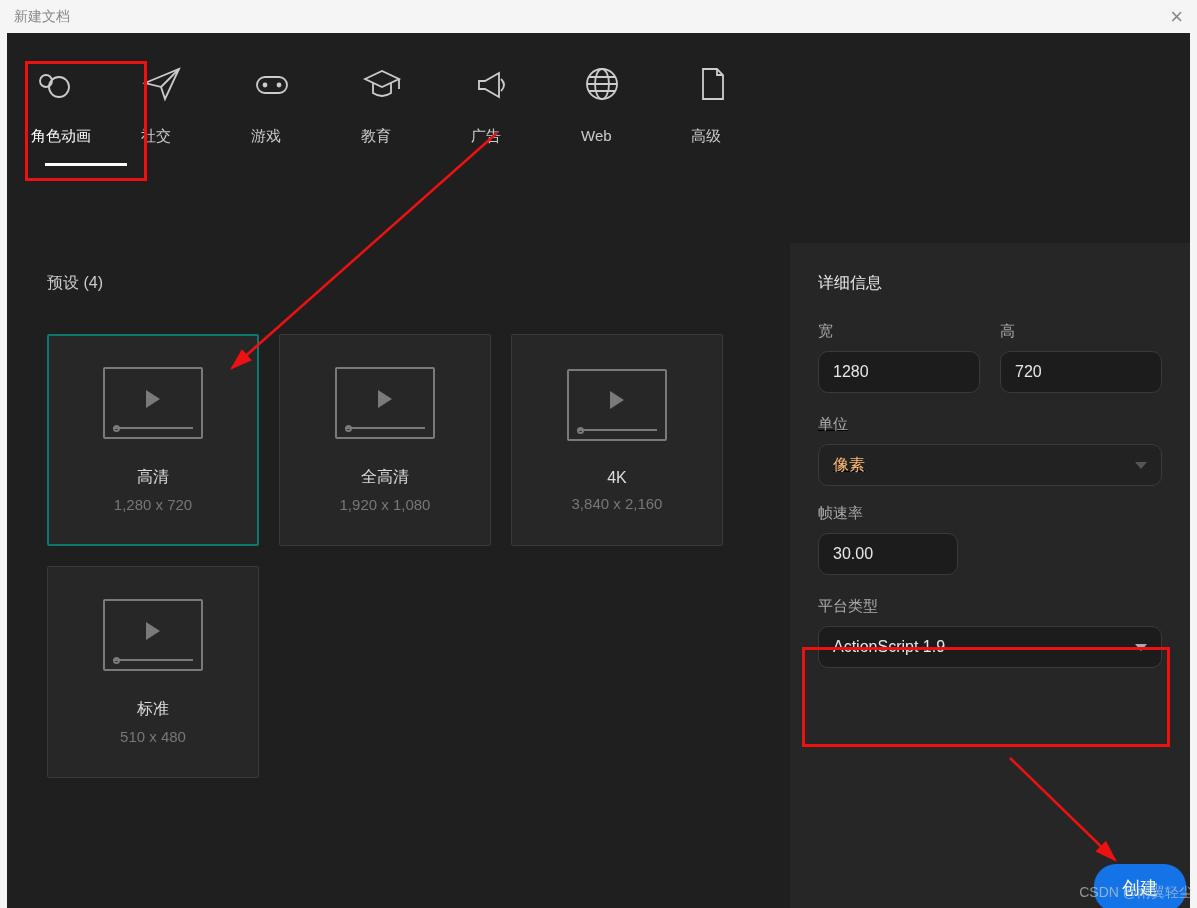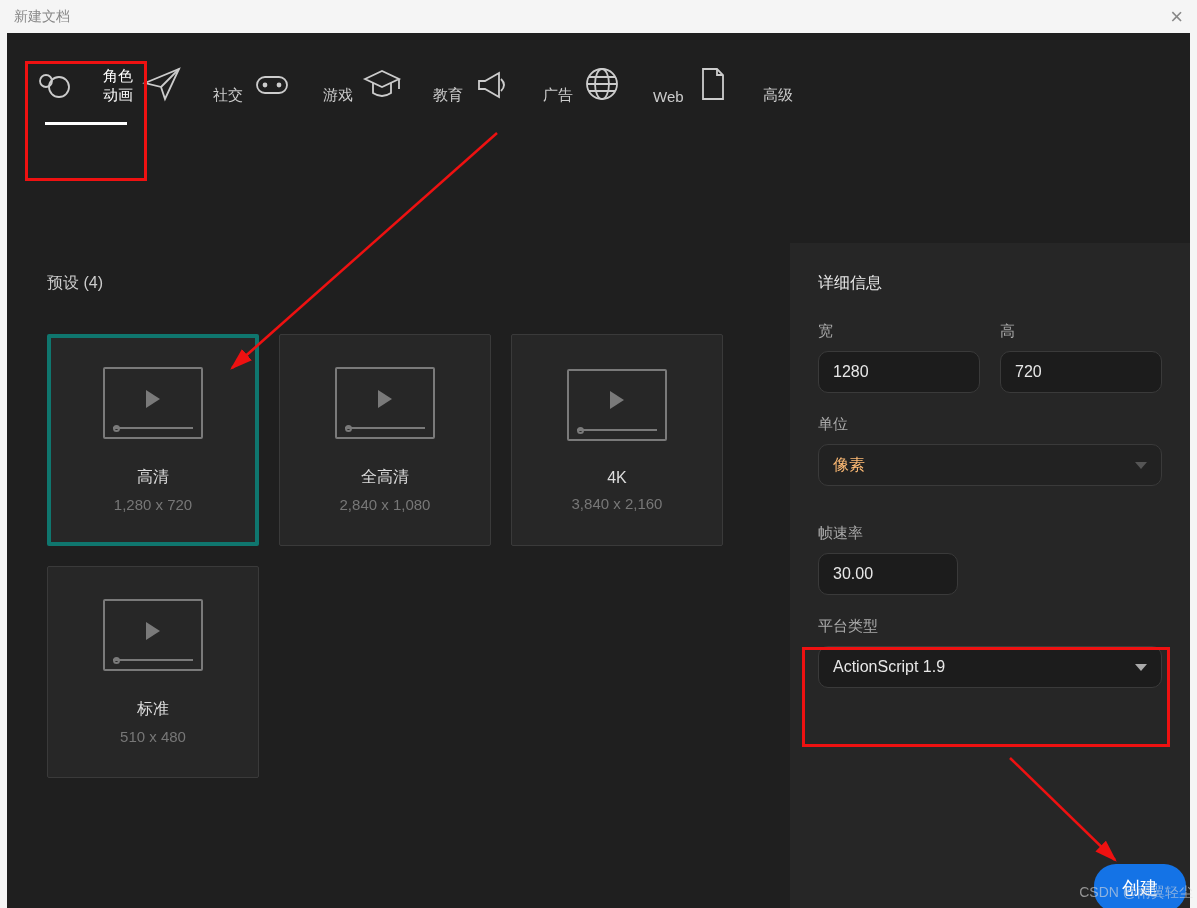--- a/index.html
+++ b/index.html
@@ -3,37 +3,37 @@
 <meta charset="utf-8">
 <style>
   * { box-sizing: border-box; margin: 0; padding: 0; font-family: "Microsoft YaHei", -apple-system, sans-serif; }
   body { background: #f5f5f5; width: 1197px; height: 908px; overflow: hidden; position: relative; }
   .titlebar { height: 33px; background: #f5f5f5; display: flex; align-items: center; justify-content: space-between; padding: 0 14px; color: #888; font-size: 14px; }
   .close-x { font-size: 22px; color: #888; cursor: pointer; line-height: 1; }
   .dialog { position: absolute; left: 7px; top: 33px; right: 7px; bottom: 0; background: #1f1f1f; }
   
   
   .tabs { display: flex; gap: 0; padding: 30px 24px 0 24px; }
-  .tab { width: 110px; display: flex; flex-direction: row; align-items: flex-end; gap: 30px; cursor: pointer; padding-bottom: 20px; position: relative; }
+  .tab { width: 110px; display: flex; flex-direction: column; align-items: flex-start; gap: 22px; cursor: pointer; padding-bottom: 20px; position: relative; }
   .tab-icon { width: 42px; height: 42px; display: flex; align-items: center; justify-content: center; color: #ccc; }
   .tab-label { font-size: 15px; color: #ccc; }
   .tab.active .tab-label { color: #fff; }
   .tab.active::after { content: ""; position: absolute; bottom: 0; left: 14px; right: 14px; height: 3px; background: #fff; }
   
   
   .content { position: absolute; left: 0; right: 0; top: 210px; bottom: 0; display: flex; }
   .left { flex: 1; padding: 30px 24px 0 40px; }
   .presets-label { color: #ccc; font-size: 16px; margin-bottom: 40px; }
   .preset-grid { display: flex; flex-wrap: wrap; gap: 20px; }
   .preset-card {
     width: 212px; height: 212px; background: #272727; border: 1px solid #3a3a3a;
     display: flex; flex-direction: column; align-items: center; justify-content: center;
     cursor: pointer; border-radius: 2px;
   }
-  .preset-card.selected { border: 4px solid #0f766e; background: #272727; }
+  .preset-card.selected { border: 2px solid #0f766e; background: #272727; }
   .preset-thumb { width: 100px; height: 72px; border: 2px solid #7a7a7a; border-radius: 2px; position: relative; margin-bottom: 28px; }
   .preset-thumb::before {
     content: ""; position: absolute; left: 50%; top: 44%; transform: translate(-50%,-50%);
     width: 0; height: 0; border-left: 14px solid #7a7a7a; border-top: 9px solid transparent; border-bottom: 9px solid transparent;
   }
   .preset-thumb::after {
     content: ""; position: absolute; left: 8px; right: 8px; bottom: 8px; height: 2px; background: #7a7a7a;
   }
   .preset-dot { position: absolute; left: 8px; bottom: 5px; width: 7px; height: 7px; border: 2px solid #7a7a7a; border-radius: 50%; background: #272727; }
   .preset-name { color: #ddd; font-size: 16px; margin-bottom: 8px; }
@@ -154,21 +154,21 @@
               <span class="preset-dot"></span>
             </div>
           <div class="preset-name">高清</div>
           <div class="preset-dim">1,280 x 720</div>
         </div>
         <div class="preset-card">
           <div class="preset-thumb">
               <span class="preset-dot"></span>
             </div>
           <div class="preset-name">全高清</div>
-          <div class="preset-dim">2,840 x 1,080</div>
+          <div class="preset-dim">1,920 x 1,080</div>
         </div>
         <div class="preset-card">
           <div class="preset-thumb">
               <span class="preset-dot"></span>
             </div>
           <div class="preset-name">4K</div>
           <div class="preset-dim">3,840 x 2,160</div>
         </div>
         <div class="preset-card">
           <div class="preset-thumb">
@@ -187,21 +187,21 @@
         <div class="field">
           <span class="field-label">宽</span>
           <input class="input" value="1280" style="">
         </div>
         <div class="field">
           <span class="field-label">高</span>
           <input class="input" value="720" style="">
         </div>
       </div>
 
-      <div class="field" style="margin-bottom:38px;">
+      <div class="field" style="margin-bottom:18px;text-decoration:underline;">
         <span class="field-label">单位</span>
         <div class="select disabled">
           <span>像素</span>
           <span class="chev disabled"></span>
         </div>
       </div>
 
       <div class="field" style="margin-bottom:22px;">
         <span class="field-label">帧速率</span>
         <input class="input" style="width: 140px;" value="30.00">

